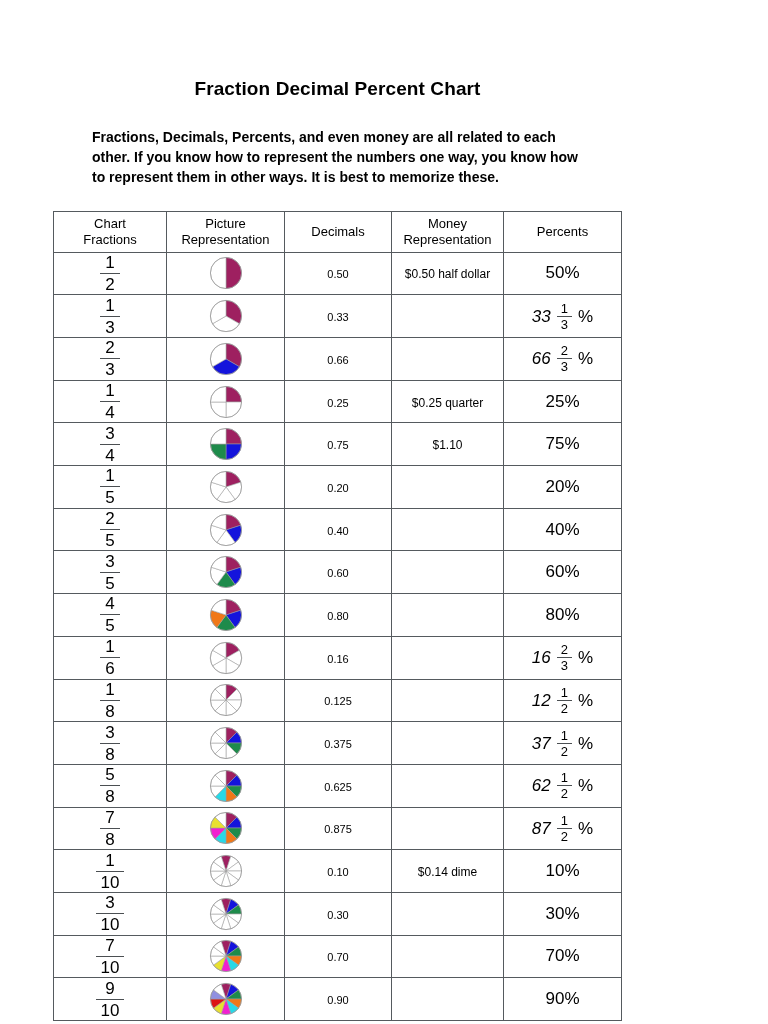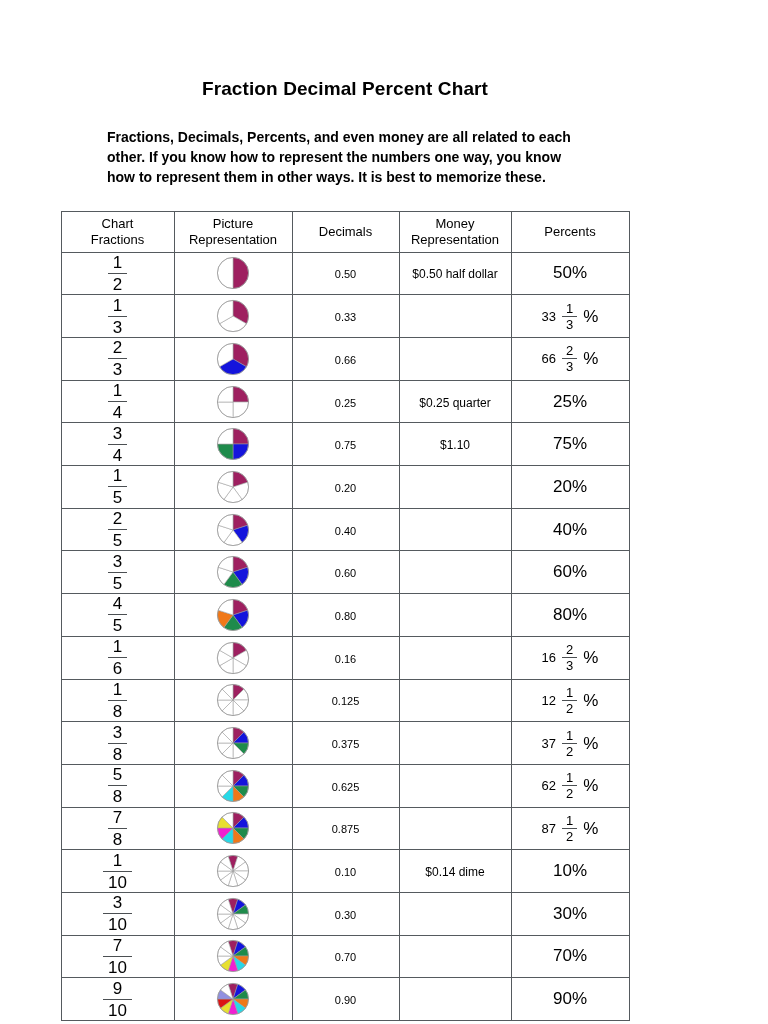--- a/index.html
+++ b/index.html
@@ -13,21 +13,20 @@
     font-family: "Liberation Sans", sans-serif;
     color: #000000;
     overflow: hidden;
   }
 
   .page {
     position: relative;
     width: 675px;
     height: 1024px;
     box-sizing: border-box;
-    padding-left: 15px;
   }
 
   .doc-title {
     text-align: center;
     font-size: 19px;
     font-weight: bold;
     margin: 0;
     padding-top: 78px;
     letter-spacing: .1px;
   }
@@ -103,21 +102,21 @@
 
   
   .mixed {
     display: inline-flex;
     align-items: center;
     justify-content: center;
     gap: 6px;
     font-size: 17px;
     line-height: 1;
   }
-  .mixed .whole { font-size: 13px; }
+  .mixed .whole { font-size: 17px; font-style: italic; }
   .mixed .pctsym { font-size: 17px; }
   .mixed .frac { font-size: 13px; }
   .mixed .frac .num { padding: 0 4px 1px 4px; }
   .mixed .frac .den { padding: 1px 4px 0 4px; }
 
   .plain-pct { font-size: 17px; }
   .decimal   { font-size: 11px; }
   .money     { font-size: 12px; line-height: 1.22; padding: 0 4px; }
 
   .pie-holder {

